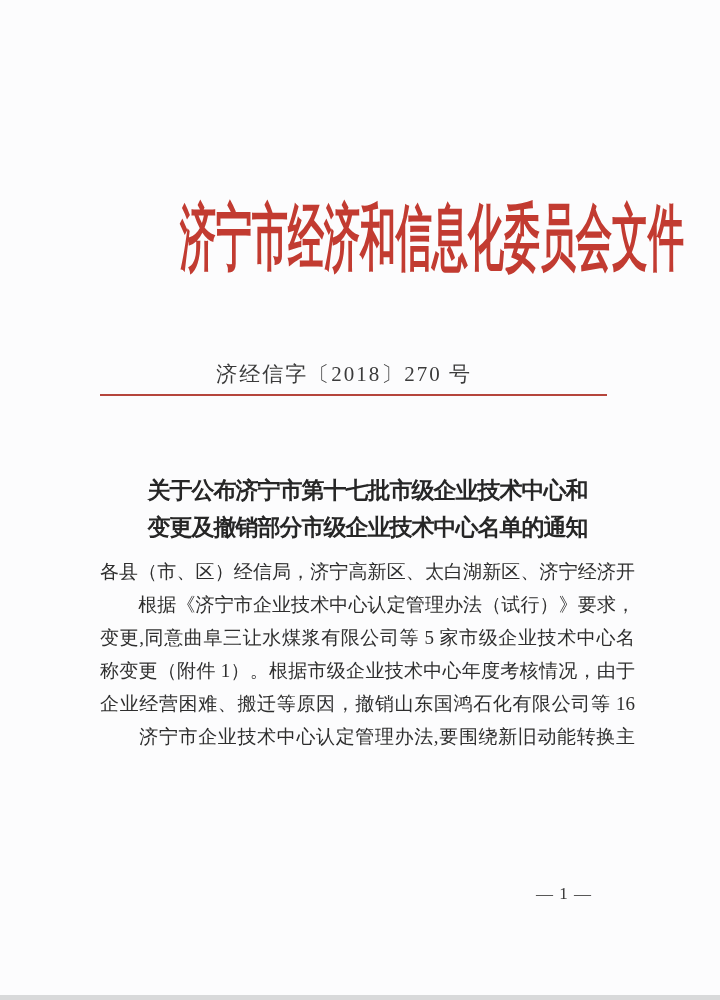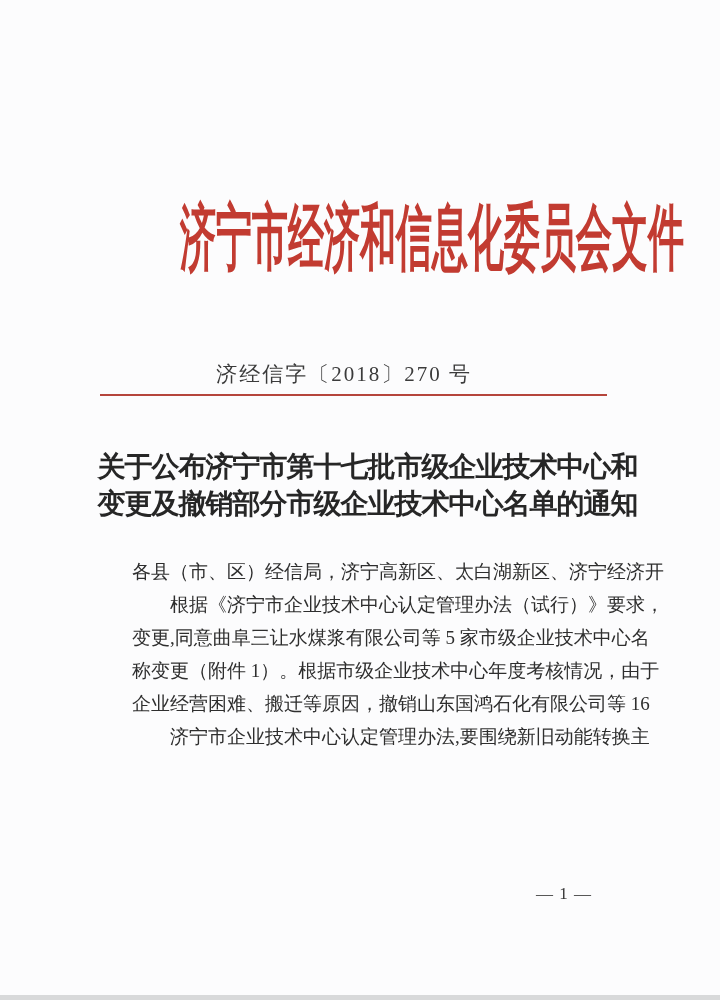--- a/index.html
+++ b/index.html
@@ -53,46 +53,45 @@
     position: absolute;
     top: 394px;
     left: 100px;
     width: 507px;
     height: 2px;
     background: var(--divider-red, #b5453c);
   }
   
   .doc-title {
     position: absolute;
-    top: 448px;
+    top: 472px;
     left: 92px;
     width: 551px;
     text-align: center;
-    font-size: 28px;
+    font-size: 23px;
     font-weight: bold;
     color: #262626;
     line-height: 37px;
     letter-spacing: -1px;
     white-space: nowrap;
   }
   
   .body-text {
     position: absolute;
     top: 555px;
     left: 100px;
     width: 535px;
     font-size: 19px;
     color: var(--text-dark, #2e2e2e);
     line-height: 33px;
   }
   .body-line {
     height: 33px;
     white-space: nowrap;
     text-align: left;
-    margin-left: 32px;
   }
   .body-line.justified {
     text-align: justify;
     text-align-last: justify;
   }
   
   .page-number {
     position: absolute;
     top: 884px;
     right: 128px;

